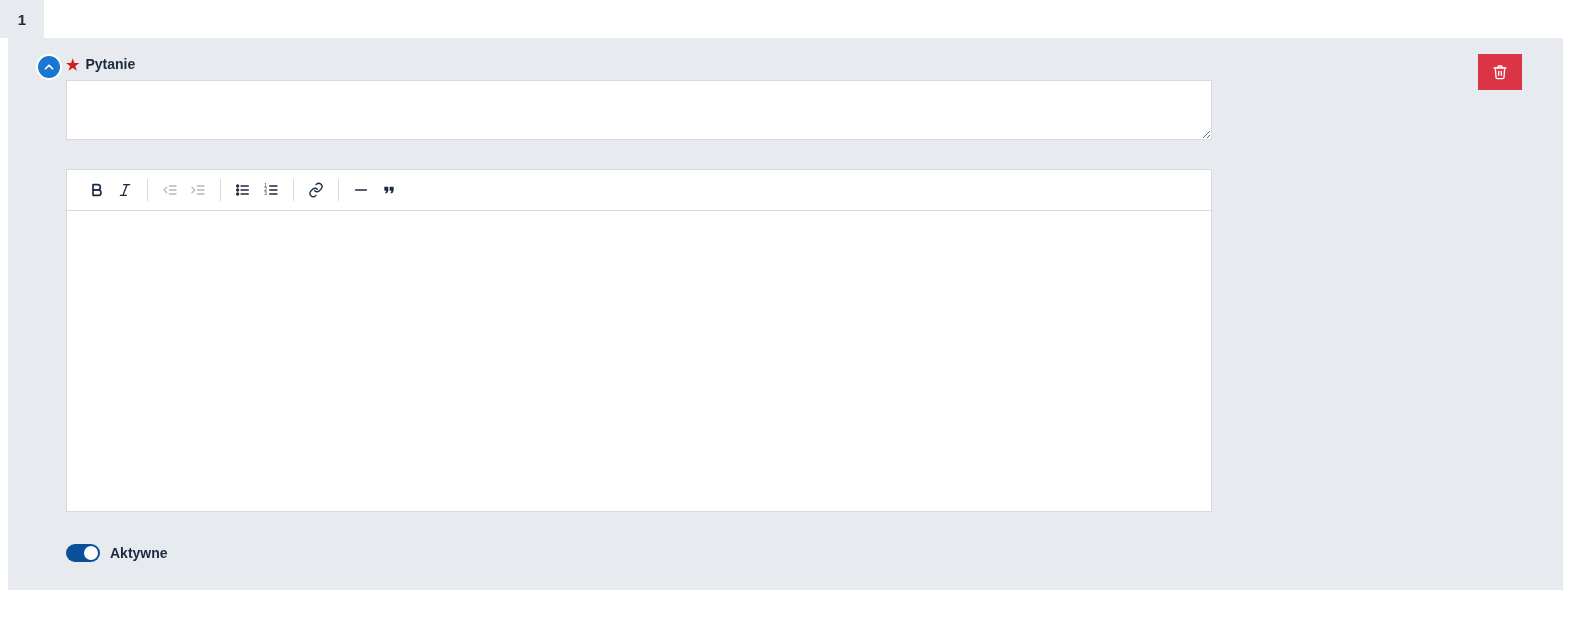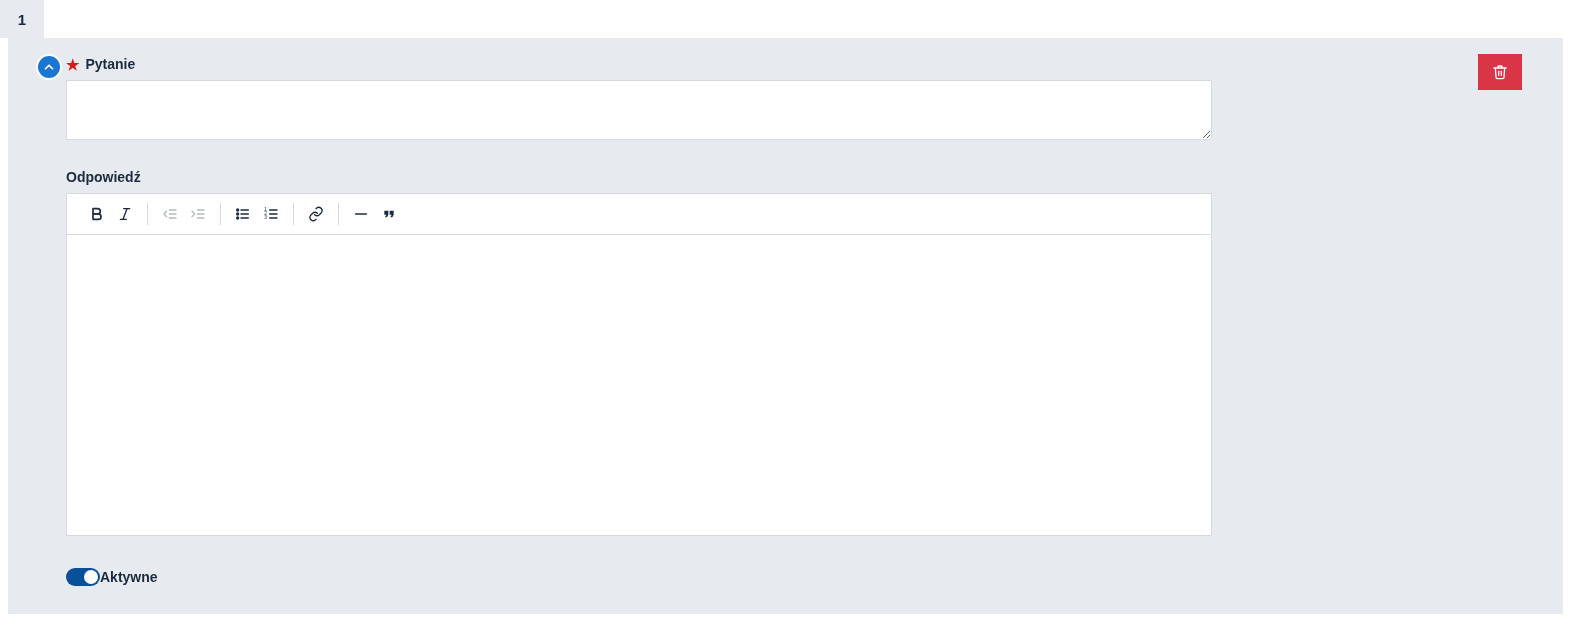--- a/index.html
+++ b/index.html
@@ -144,20 +144,21 @@
   .rte-body {
     min-height: 300px;
     padding: 12px;
     outline: none;
   }
 
   .toggle-row {
     margin-top: 32px;
     display: flex;
     align-items: center;
+    gap: 10px;
   }
   .toggle {
     width: 34px;
     height: 18px;
     border-radius: 9px;
     background: #0a4f9a;
     position: relative;
     cursor: pointer;
     border: none;
     padding: 0;
@@ -209,23 +210,20 @@
             </svg>
         </button>
 
         <div class="field-label">
           <span class="req-star">★</span>
           <span>Pytanie</span>
         </div>
         <textarea class="question-input" style=""></textarea>
 
         <div class="answer-block">
-          <div class="field-label">
-            <span>Odpowiedź</span>
-          </div>
 
           <div class="rte">
             <div class="rte-toolbar">
 
               <div class="tb-group">
                 <button class="tb-btn">
                   <svg width="16" height="16" viewBox="0 0 24 24" fill="none" stroke="currentColor" stroke-width="2.5" stroke-linecap="round" stroke-linejoin="round">
                       <path d="M6 4h7a4 4 0 0 1 0 8H6z"></path>
                       <path d="M6 12h8a4 4 0 0 1 0 8H6z"></path>
                     </svg>

